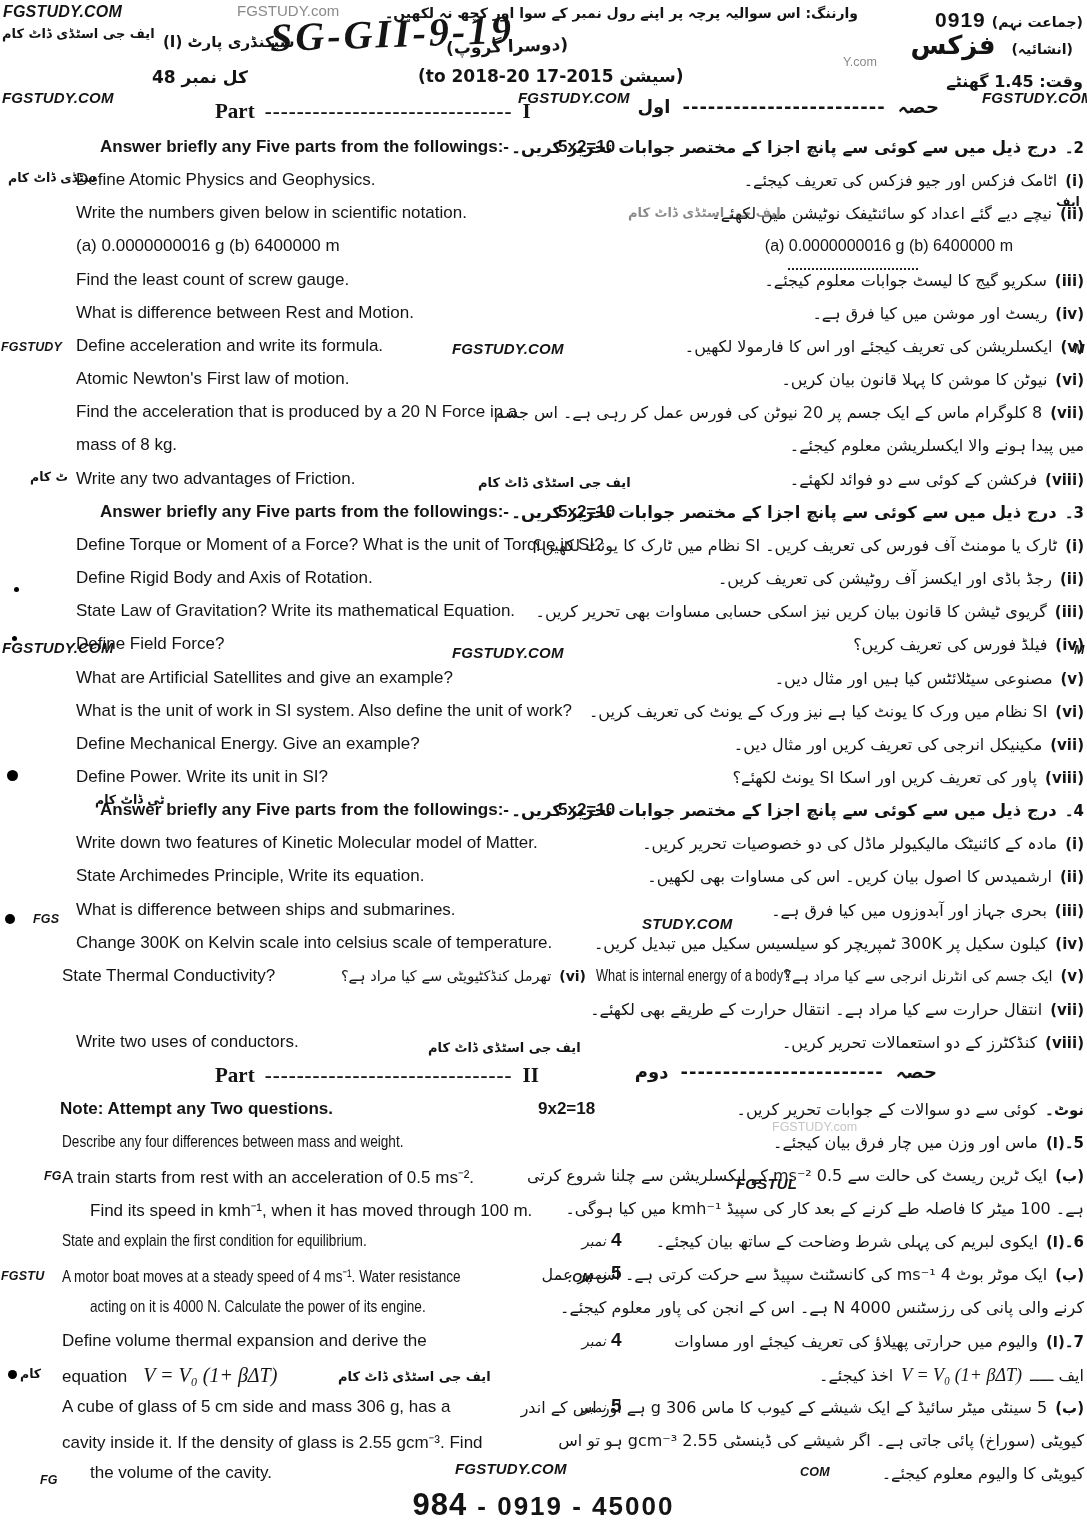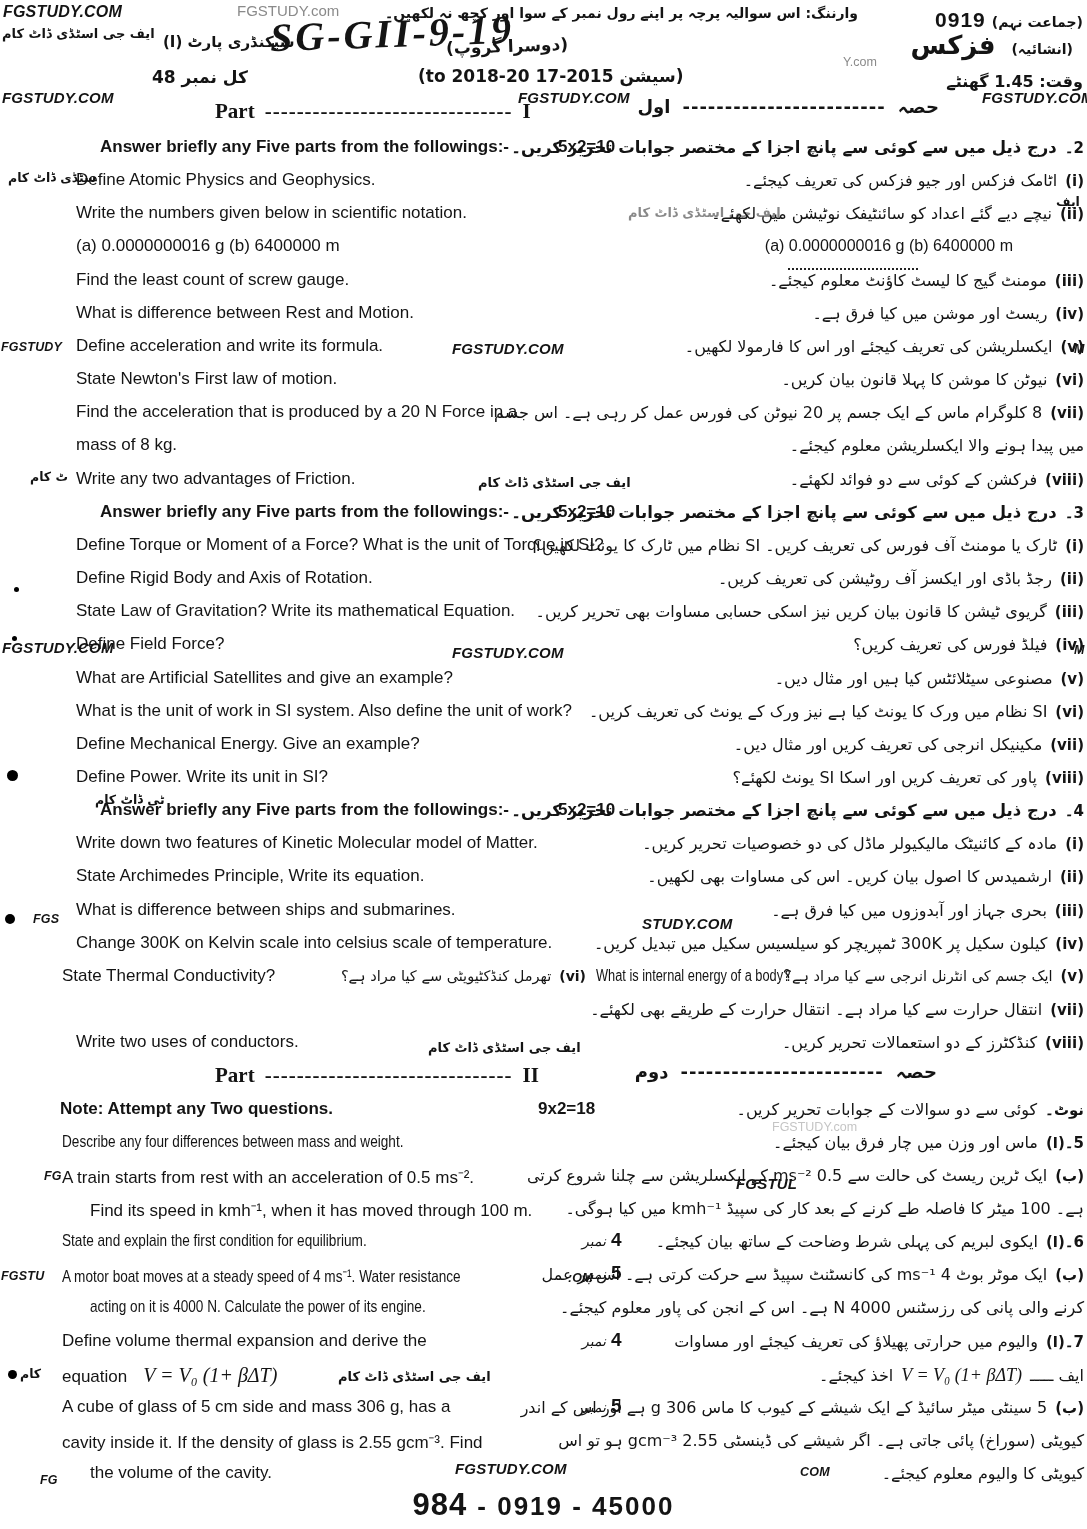--- a/index.html
+++ b/index.html
@@ -133,39 +133,39 @@
       <div class="row">
         <div class="en"><span class="entxt">(a) 0.0000000016 g   (b) 6400000 m</span></div>
         <div class="ur ltr">
           <span class="txt">(a) 0.0000000016 g   (b) 6400000 m</span>
         </div>
       </div>
       <div class="row">
         <div class="en"><span class="entxt">Find the least count of screw gauge.</span></div>
         <div class="ur">
           <span class="num">(iii)</span>
-          <span class="txt">مومنٹ گیج کا لیسٹ کاؤنٹ معلوم کیجئے۔</span>
+          <span class="txt">سکریو گیج کا لیسٹ جوابات معلوم کیجئے۔</span>
         </div>
       </div>
       <div class="row">
         <div class="en"><span class="entxt">What is difference between Rest and Motion.</span></div>
         <div class="ur">
           <span class="num">(iv)</span>
           <span class="txt">ریسٹ اور موشن میں کیا فرق ہے۔</span>
         </div>
       </div>
       <div class="row">
         <div class="en"><span class="entxt">Define acceleration and write its formula.</span></div>
         <div class="ur">
           <span class="num">(v)</span>
           <span class="txt">ایکسلریشن کی تعریف کیجئے اور اس کا فارمولا لکھیں۔</span>
         </div>
       </div>
       <div class="row">
-        <div class="en"><span class="entxt">State Newton's First law of motion.</span></div>
+        <div class="en"><span class="entxt">Atomic Newton's First law of motion.</span></div>
         <div class="ur">
           <span class="num">(vi)</span>
           <span class="txt">نیوٹن کا موشن کا پہلا قانون بیان کریں۔</span>
         </div>
       </div>
       <div class="row">
         <div class="en"><span class="entxt">Find the acceleration that is produced by a 20 N Force in a</span></div>
         <div class="ur">
           <span class="num">(vii)</span>
           <span class="txt">8 کلوگرام ماس کے ایک جسم پر 20 نیوٹن کی فورس عمل کر رہی ہے۔ اس جسم</span>

